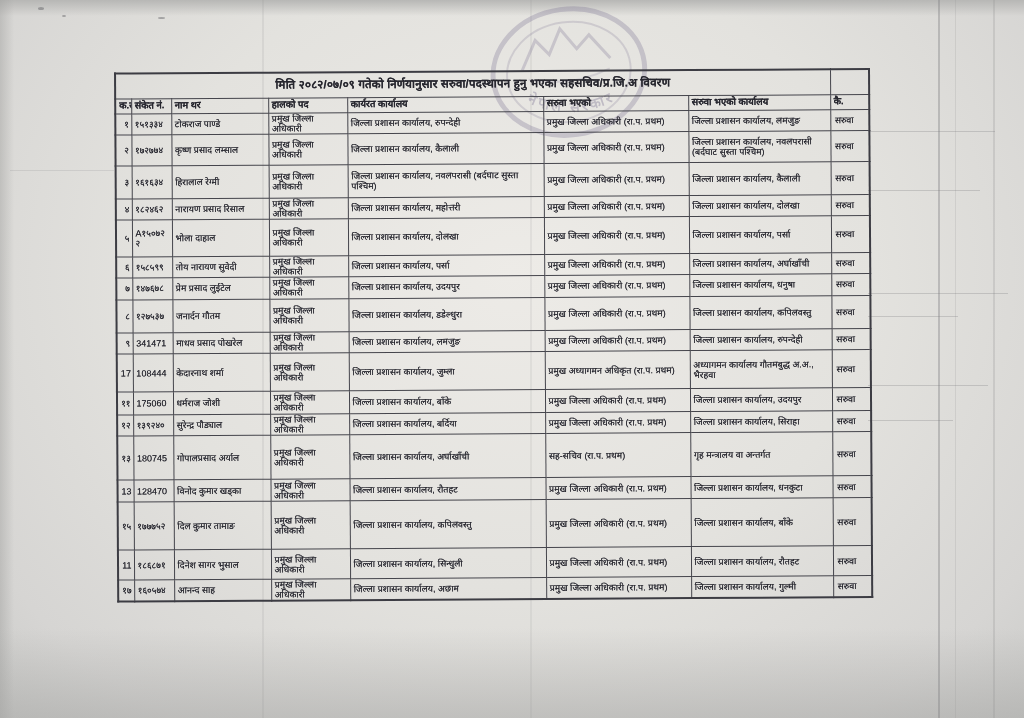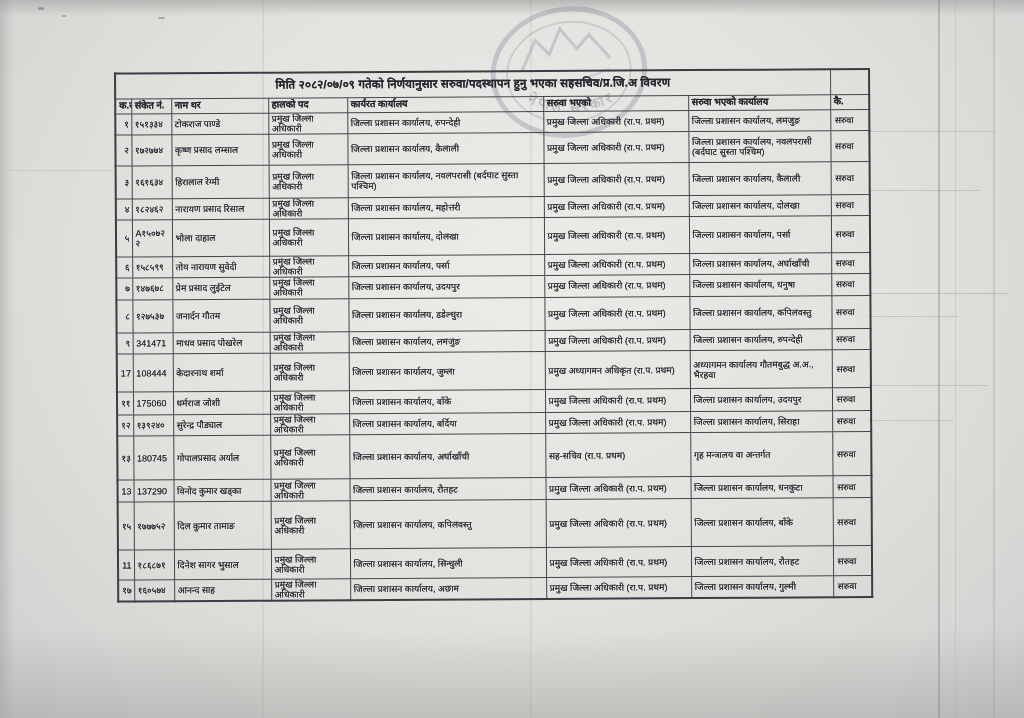--- a/index.html
+++ b/index.html
@@ -247,21 +247,21 @@
           <td class="c-code">180745</td>
           <td class="c-name">गोपालप्रसाद अर्याल</td>
           <td class="c-post">प्रमुख जिल्ला अधिकारी</td>
           <td class="c-office">जिल्ला प्रशासन कार्यालय, अर्घाखाँची</td>
           <td class="c-transfer_post">सह-सचिव (रा.प. प्रथम)</td>
           <td class="c-transfer_office">गृह मन्त्रालय वा अन्तर्गत</td>
           <td class="c-remark">सरुवा</td>
         </tr>
         <tr style="height: 22px;">
           <td class="c-sn">13</td>
-          <td class="c-code">137290</td>
+          <td class="c-code">128470</td>
           <td class="c-name">विनोद कुमार खड्का</td>
           <td class="c-post">प्रमुख जिल्ला अधिकारी</td>
           <td class="c-office">जिल्ला प्रशासन कार्यालय, रौतहट</td>
           <td class="c-transfer_post">प्रमुख जिल्ला अधिकारी (रा.प. प्रथम)</td>
           <td class="c-transfer_office">जिल्ला प्रशासन कार्यालय, धनकुटा</td>
           <td class="c-remark">सरुवा</td>
         </tr>
         <tr style="height: 48px;">
           <td class="c-sn">१५</td>
           <td class="c-code">१७७७५२</td>

